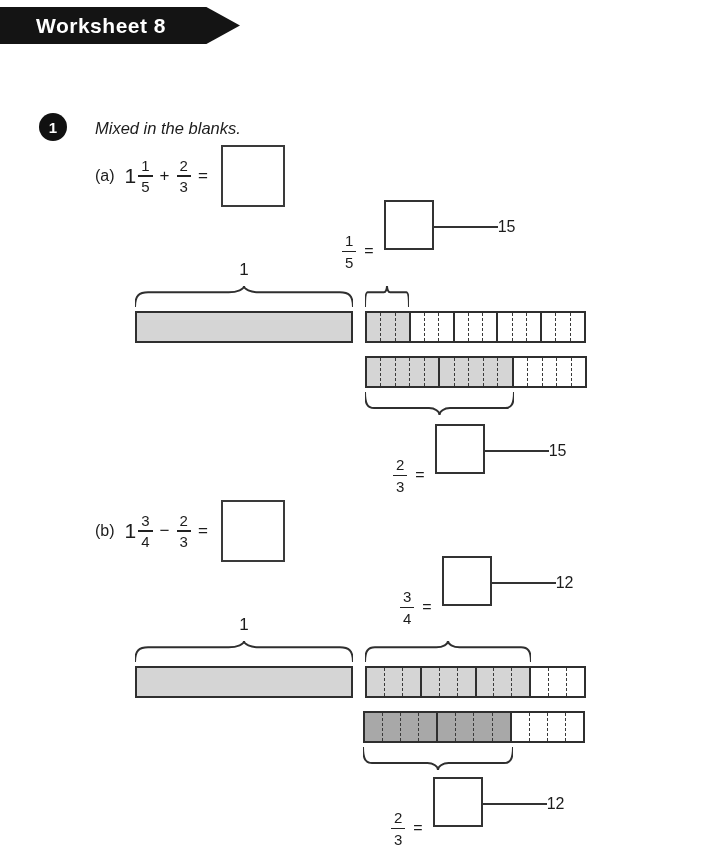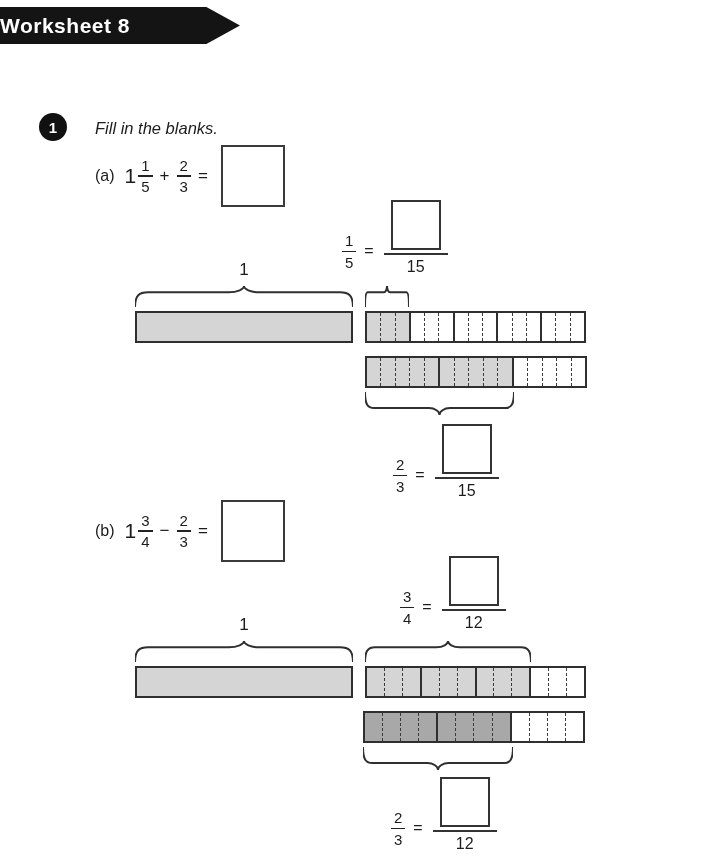--- a/index.html
+++ b/index.html
@@ -6,21 +6,21 @@
   .page{
     position:relative;width:728px;height:863px;background:#fff;overflow:hidden;
     font-family:"Liberation Sans",sans-serif;color:#1c1c1c;
   }
   *{box-sizing:border-box;}
 
   
   .banner{
     position:absolute;left:0;top:7px;width:240px;height:37px;background:#141414;
     clip-path:polygon(0 0,86% 0,100% 50%,86% 100%,0 100%);
-    display:flex;align-items:center;
+    display:flex;align-items:center;padding-left:36px;
   }
   .banner-title{color:#fff;font-size:21px;font-weight:700;letter-spacing:.5px;}
   .page-heading{position:absolute;left:35px;top:60px;font-size:20px;font-weight:700;}
 
   .q-badge{
     position:absolute;left:39px;top:113px;width:28px;height:28px;border-radius:50%;
     background:#111;color:#fff;display:flex;align-items:center;justify-content:center;
     font-size:15px;font-weight:700;
   }
   .instruction{position:absolute;left:95px;top:119px;font-size:16.5px;font-style:italic;}
@@ -32,21 +32,21 @@
   .frac{display:inline-flex;flex-direction:column;align-items:center;line-height:1;font-size:15px;font-weight:500;}
   .frac .fnum{padding:0 3px 2.5px;}
   .frac .fbar{align-self:stretch;height:1.8px;background:#222;}
   .frac .fden{padding:2.5px 3px 0;}
   .op{font-size:17px;margin:0 7px;}
   .answer-box{width:64px;height:62px;border:2.5px solid #3a3a3a;background:#fff;margin-left:6px;}
 
   
   .conv{position:absolute;display:flex;align-items:flex-start;}
   .conv-lhs{display:flex;align-items:center;gap:8px;margin-top:33px;font-size:16px;}
-  .boxfrac{display:flex;flex-direction:column;align-items:center;margin-left:10px;}
+  .boxfrac{display:flex;flex-direction:row;align-items:center;margin-left:10px;}
   .blank-box{width:50px;height:50px;border:2px solid #333;background:#fff;}
   .conv-line{width:64px;height:2px;background:#333;margin-top:3px;}
   .conv-den{font-size:16px;margin-top:3px;}
 
   
   .bar{position:absolute;height:32px;display:flex;border:2px solid #2f2f2f;background:#fff;}
   .bar-section{flex:1;display:flex;}
   .bar-section + .bar-section{border-left:2px solid #2f2f2f;}
   .bar-cell{flex:1;}
   .bar-cell + .bar-cell{border-left:1.5px dashed #3a3a3a;}
@@ -60,21 +60,21 @@
 
 <div class="page">
 
   <div class="banner">
     <span class="banner-title">Worksheet 8</span>
   </div>
 
   <div class="q-badge">
     <span>1</span>
   </div>
-  <div class="instruction">Fill in the blanks.</div>
+  <div class="instruction">Mixed in the blanks.</div>
 
   <div class="eq-row" style="left:95px;top:143px;">
     <span class="part-label">(a)</span>
     <span class="whole">1</span>
     <span class="frac">
       <span class="fnum">1</span>
       <span class="fbar"></span>
       <span class="fden">5</span>
     </span>
     <span class="op">+</span>

